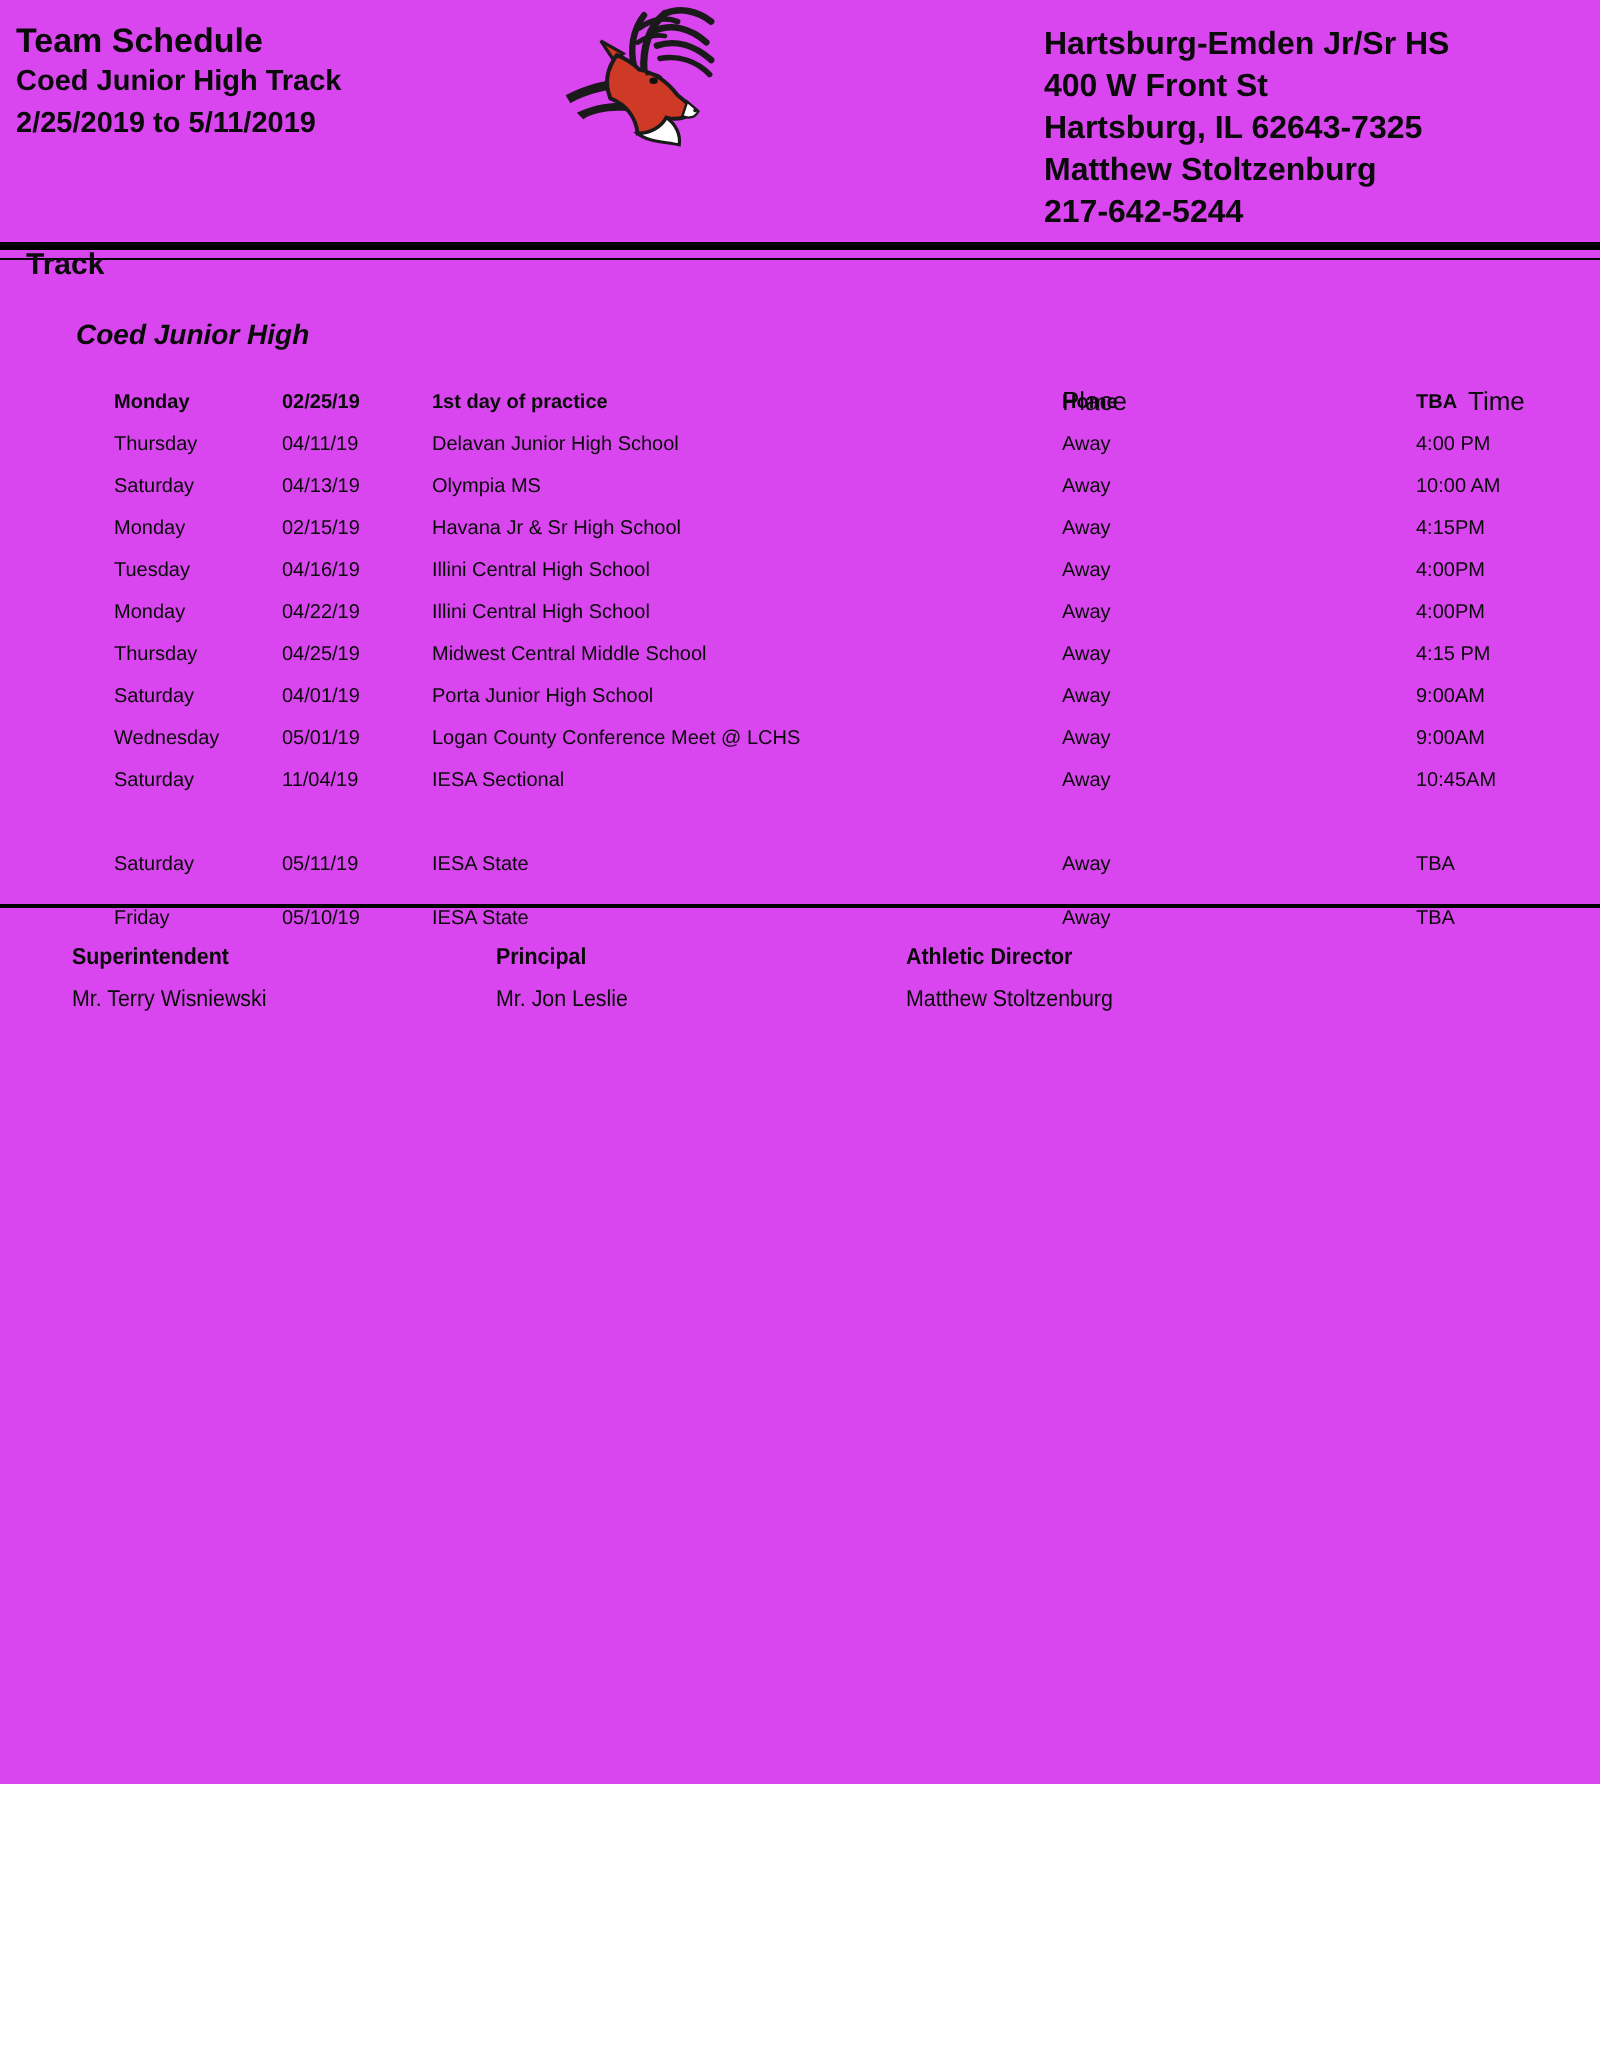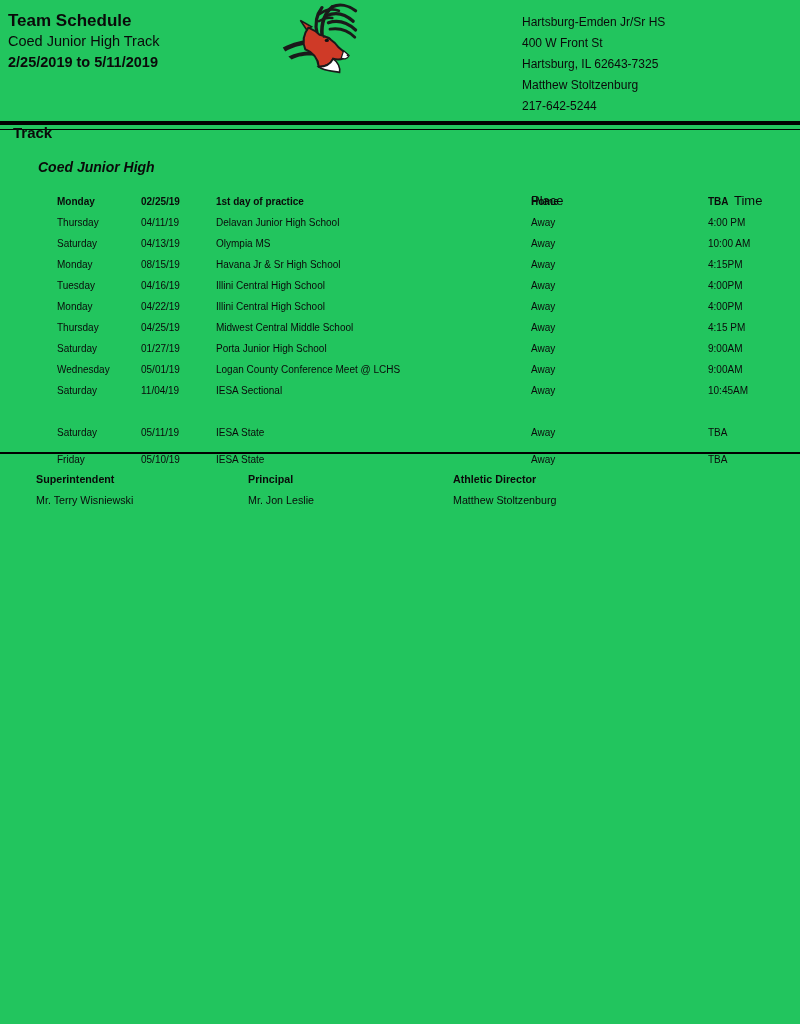--- a/index.html
+++ b/index.html
@@ -1,25 +1,25 @@
 <!DOCTYPE html>
 <html><head>
 <meta charset="utf-8">
 <style>
   html,body{margin:0;padding:0;background:#fff;}
   .page{
-    position:relative;width:800px;height:1024px;background:#22c55e;
+    position:relative;width:800px;height:892px;background:#d946ef;
     font-family:"Liberation Sans", sans-serif;color:#0a0a0a;overflow:hidden;
   }
   .abs{position:absolute;white-space:nowrap;}
   
   #doc-title{left:8px;top:11px;font-size:17px;font-weight:bold;}
-  #doc-team{left:8px;top:33px;font-size:14.5px;font-weight:normal;}
+  #doc-team{left:8px;top:33px;font-size:14.5px;font-weight:bold;}
   #doc-range{left:8px;top:54px;font-size:14.5px;font-weight:bold;}
-  #school-block{left:522px;top:12px;font-size:12px;font-weight:normal;line-height:21px;}
+  #school-block{left:522px;top:12px;font-size:16px;font-weight:bold;line-height:21px;}
   #logo{position:absolute;left:282px;top:2px;}
   
   .rule{position:absolute;left:0;width:800px;background:#000;}
   #rule-thick{top:121px;height:3.5px;}
   #rule-thin{top:128.5px;height:1.8px;}
   #footer-rule{top:452px;height:2px;}
   
   #sport-heading{left:13px;top:124px;font-size:15px;font-weight:bold;}
   #team-heading{left:38px;top:159px;font-size:14px;font-weight:bold;font-style:italic;}
   
@@ -115,21 +115,21 @@
       </div>
       <div class="t-row" style="top: 238px;">
         <span class="c-day">Saturday</span>
         <span class="c-date">04/13/19</span>
         <span class="c-event">Olympia MS</span>
         <span class="c-place">Away</span>
         <span class="c-time">10:00 AM</span>
       </div>
       <div class="t-row" style="top: 259px;">
         <span class="c-day">Monday</span>
-        <span class="c-date">08/15/19</span>
+        <span class="c-date">02/15/19</span>
         <span class="c-event">Havana Jr &amp; Sr High School</span>
         <span class="c-place">Away</span>
         <span class="c-time">4:15PM</span>
       </div>
       <div class="t-row" style="top: 280px;">
         <span class="c-day">Tuesday</span>
         <span class="c-date">04/16/19</span>
         <span class="c-event">Illini Central High School</span>
         <span class="c-place">Away</span>
         <span class="c-time">4:00PM</span>
@@ -143,21 +143,21 @@
       </div>
       <div class="t-row" style="top: 322px;">
         <span class="c-day">Thursday</span>
         <span class="c-date">04/25/19</span>
         <span class="c-event">Midwest Central Middle School</span>
         <span class="c-place">Away</span>
         <span class="c-time">4:15 PM</span>
       </div>
       <div class="t-row" style="top: 343px;">
         <span class="c-day">Saturday</span>
-        <span class="c-date">01/27/19</span>
+        <span class="c-date">04/01/19</span>
         <span class="c-event">Porta Junior High School</span>
         <span class="c-place">Away</span>
         <span class="c-time">9:00AM</span>
       </div>
       <div class="t-row" style="top: 364px;">
         <span class="c-day">Wednesday</span>
         <span class="c-date">05/01/19</span>
         <span class="c-event">Logan County Conference Meet @ LCHS</span>
         <span class="c-place">Away</span>
         <span class="c-time">9:00AM</span>

